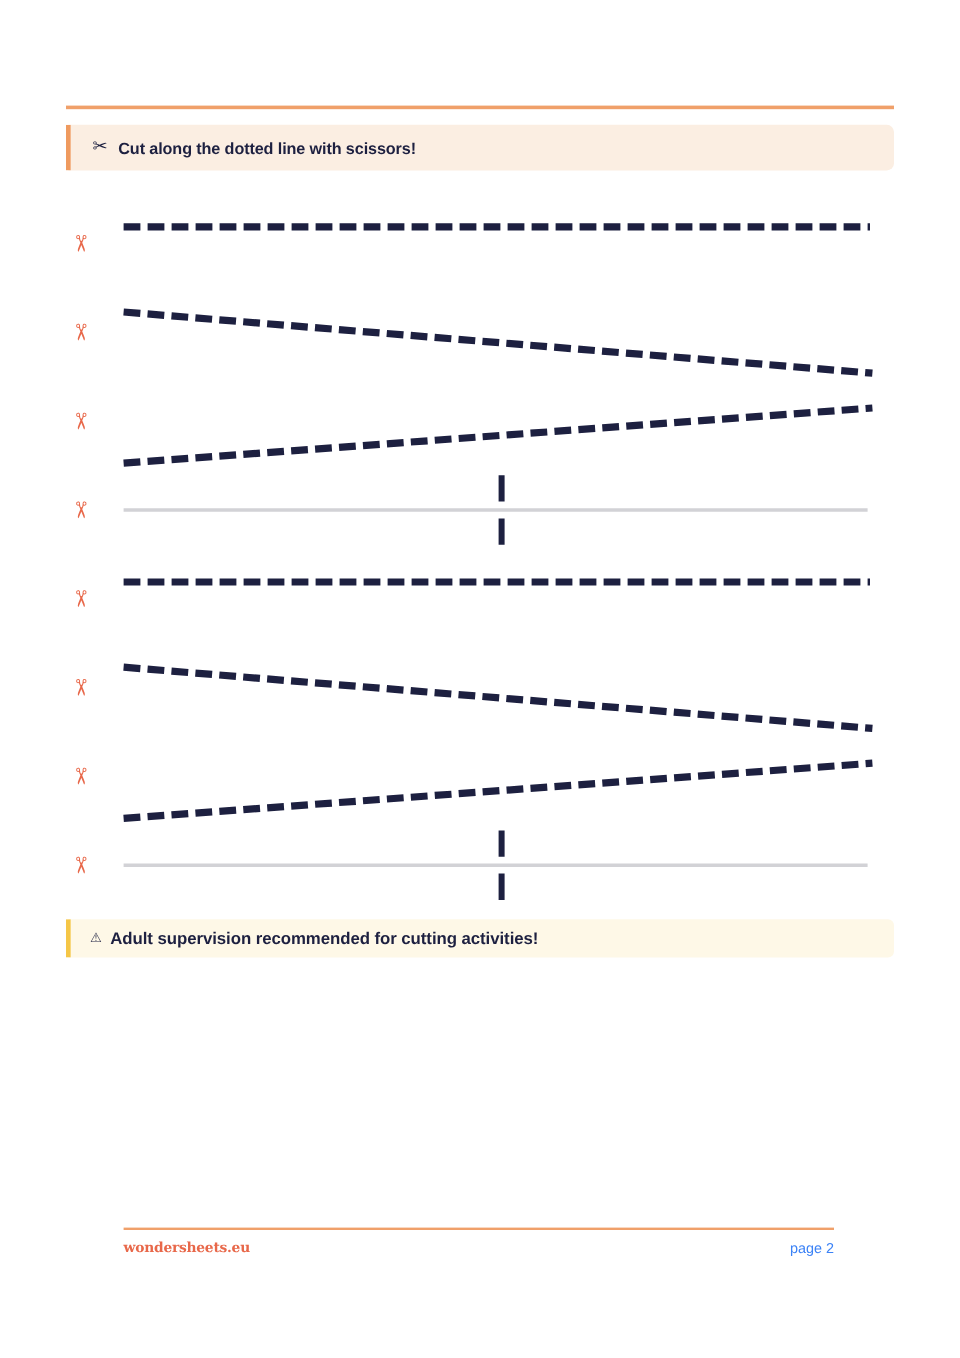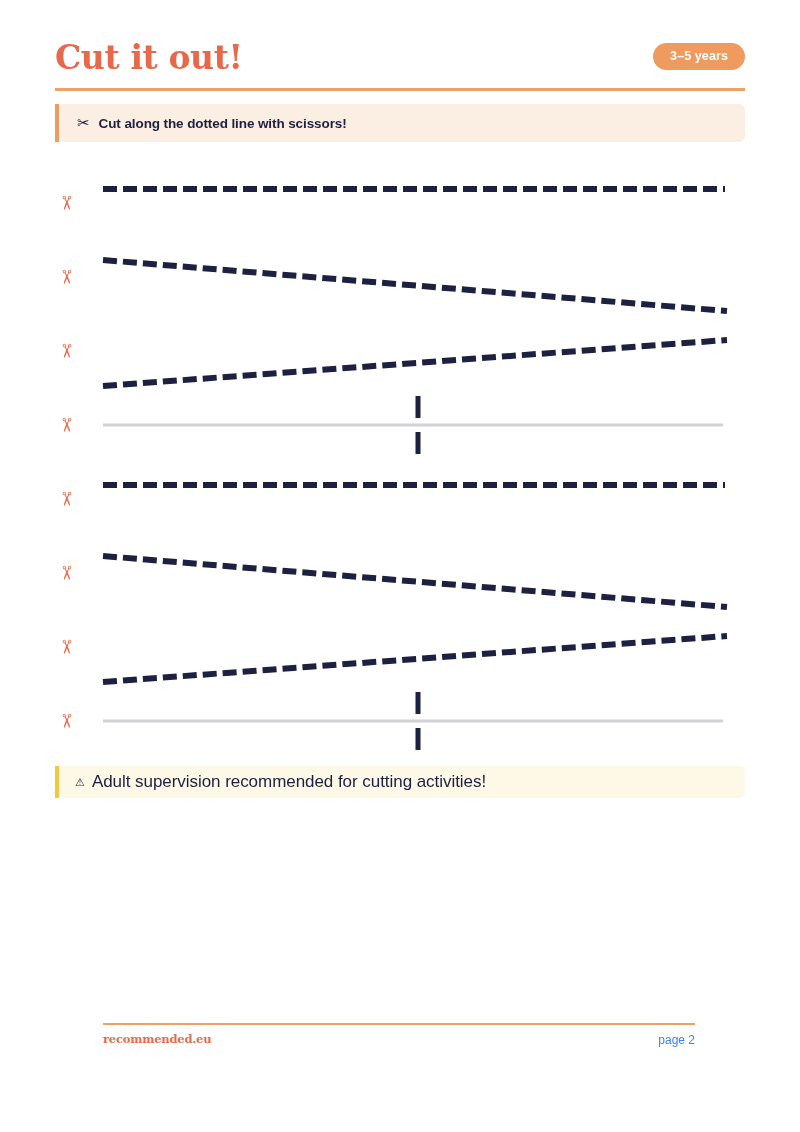--- a/index.html
+++ b/index.html
@@ -149,22 +149,22 @@
     align-items: center;
     padding-left: 16px;
   }
   .warning-icon {
     font-size: 11px;
     color: #1D2040;
     line-height: 1;
     margin-right: 7px;
   }
   .warning-text {
-    font-size: 17px;
-    font-weight: normal;
+    font-size: 14px;
+    font-weight: bold;
     color: #1D2040;
     letter-spacing: -0.05px;
   }
 
   
   .footer-rule {
     position: absolute;
     left: 103px;
     top: 1023px;
     width: 592px;
@@ -187,24 +187,20 @@
     top: 1033px;
     font-size: 12px;
     color: #3b82f6;
   }
 </style>
 </head>
 <body>
 
 <div class="page">
 
-  <div class="header">
-    <h1 class="worksheet-title">Cut it out!</h1>
-    <div class="age-badge">3–5 years</div>
-  </div>
   <div class="title-rule"></div>
 
   <div class="instruction-bar">
     <span class="instruction-icon">✂</span>
     <span class="instruction-text">Cut along the dotted line with scissors!</span>
   </div>
 
   <div class="rows-area">
 
     <div class="cut-row" style="top:0px">
@@ -282,16 +278,16 @@
     </div>
 
   </div>
 
   <div class="warning-bar">
     <span class="warning-icon">⚠</span>
     <span class="warning-text">Adult supervision recommended for cutting activities!</span>
   </div>
 
   <div class="footer-rule"></div>
-  <div class="footer-brand">recommended.eu</div>
+  <div class="footer-brand">wondersheets.eu</div>
   <div class="footer-page">page 2</div>
 
 </div>
 
 </body></html>

